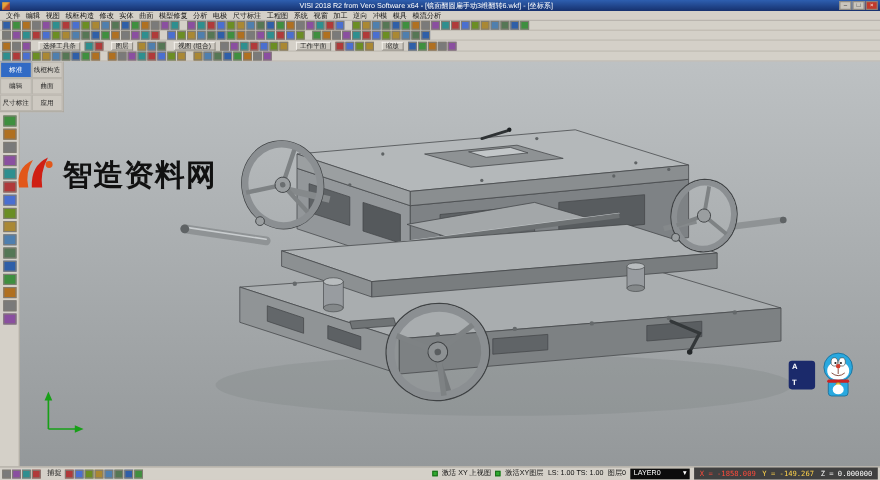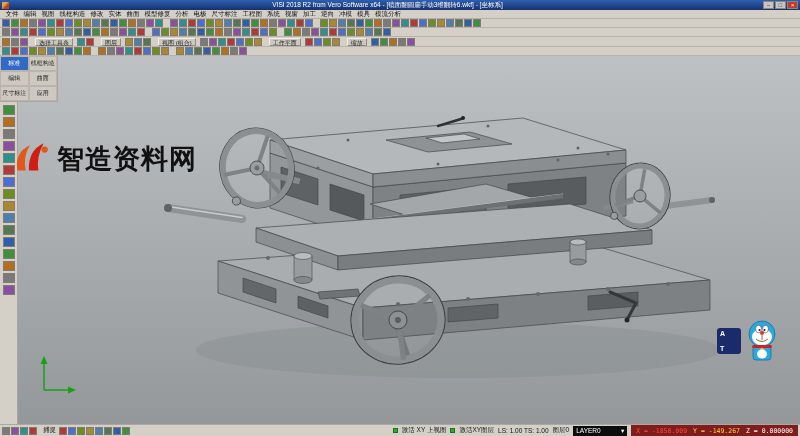--- a/index.html
+++ b/index.html
@@ -35,21 +35,21 @@
 .wmtext{font-size:27px;font-weight:bold;letter-spacing:1px}
 
 .agentcard{position:absolute;left:699px;top:272px;width:24px;height:26px;background:#1b2a6b;border-radius:3px;color:#fff;display:flex;flex-direction:column;align-items:flex-start;justify-content:space-between;padding:2px 3px;font-size:7px;font-weight:bold;z-index:6}
 .mascot{position:absolute;left:726px;top:264px;z-index:6}
 
 .statusbar{position:absolute;left:0;bottom:0;width:800px;height:12px;background:#d4d0c8;border-top:1px solid #aba79f;display:flex;align-items:center;font-size:6.5px;gap:3px;padding:0 2px;white-space:nowrap;z-index:8}
 .statusbar .strip{margin-right:3px}
 .sdot{width:5px;height:5px;background:#2faa2f;border:1px solid #1b701b;display:inline-block}
 .rightcluster{margin-left:auto;display:flex;align-items:center;gap:4px}
 .layerbox{background:#0c0c0c;color:#fff;padding:0 3px;height:10px;line-height:10px;min-width:54px;display:flex;justify-content:space-between;gap:4px}
-.coords{background:#7f1d1d;color:#fff;height:12px;display:flex;align-items:center;gap:6px;padding:0 5px;font-family:"DejaVu Sans Mono",monospace;font-size:6.5px}
+.coords{background:#404040;color:#fff;height:12px;display:flex;align-items:center;gap:6px;padding:0 5px;font-family:"DejaVu Sans Mono",monospace;font-size:6.5px}
 .cx{color:#ff4a3a}.cy{color:#ffd24a}.cz{color:#fff}
 </style>
 </head>
 <body>
 
 <div class="titlebar">
   <span class="titleicon"></span>
   <span class="title">VISI 2018 R2 from Vero Software x64 - [镜面翻圆扁手动3维翻转6.wkf] - [坐标系]</span>
   <span class="winbtns">
     <span class="winbtn">–</span>

